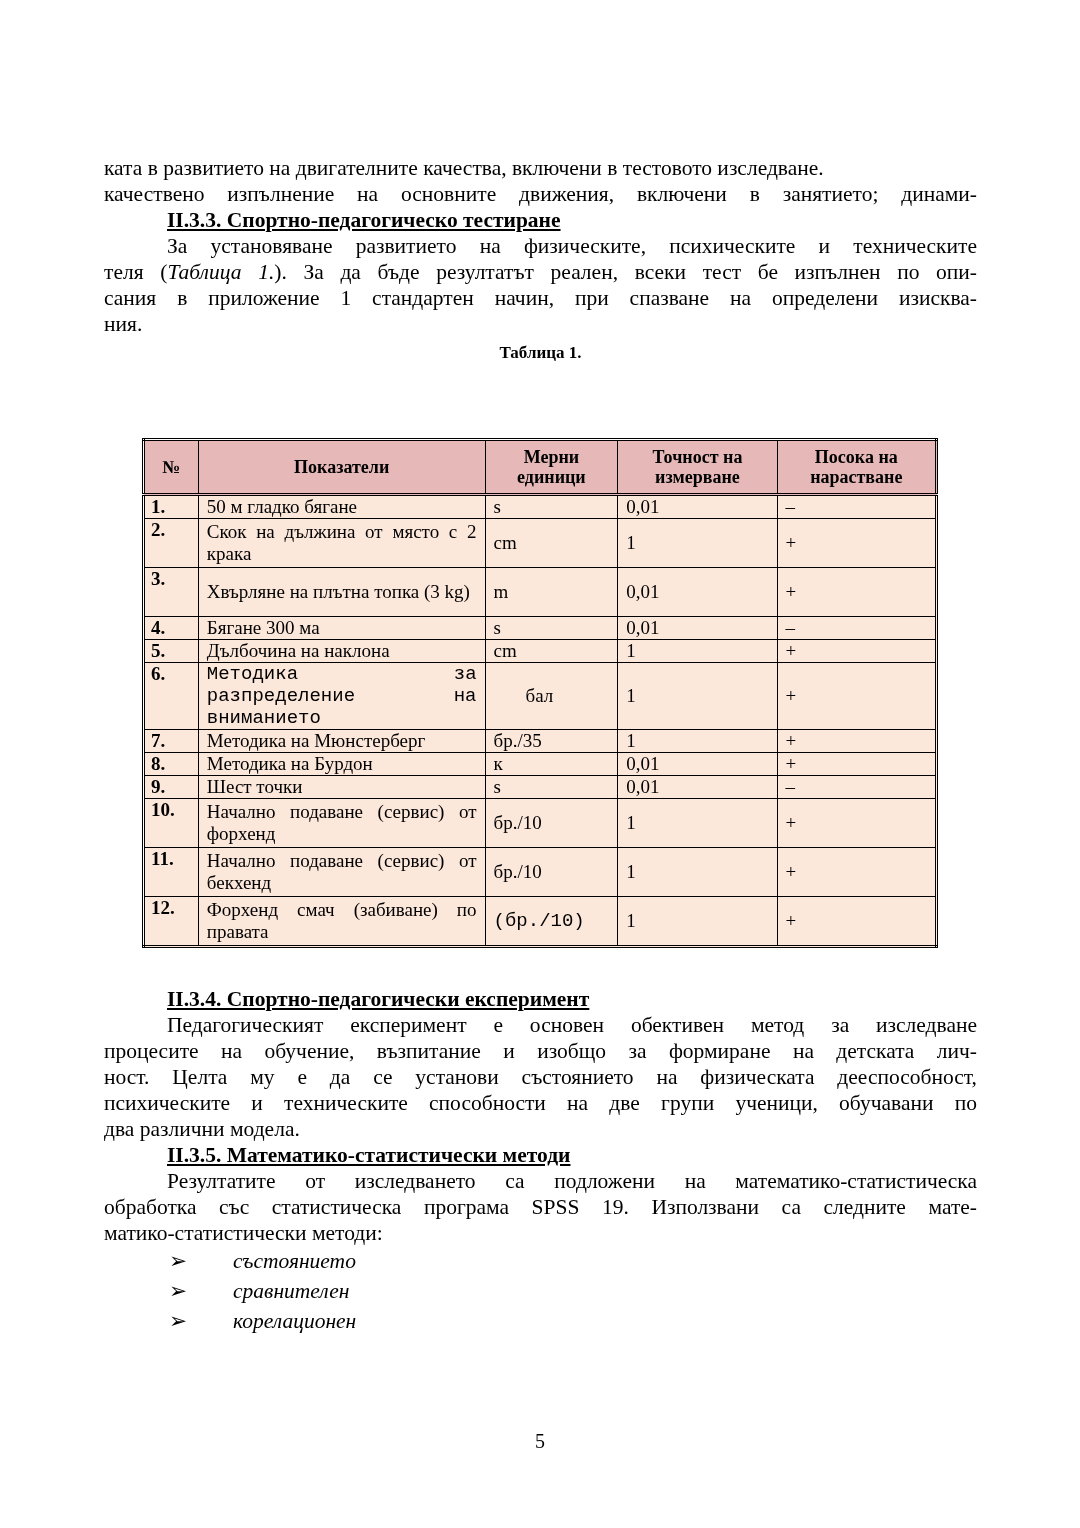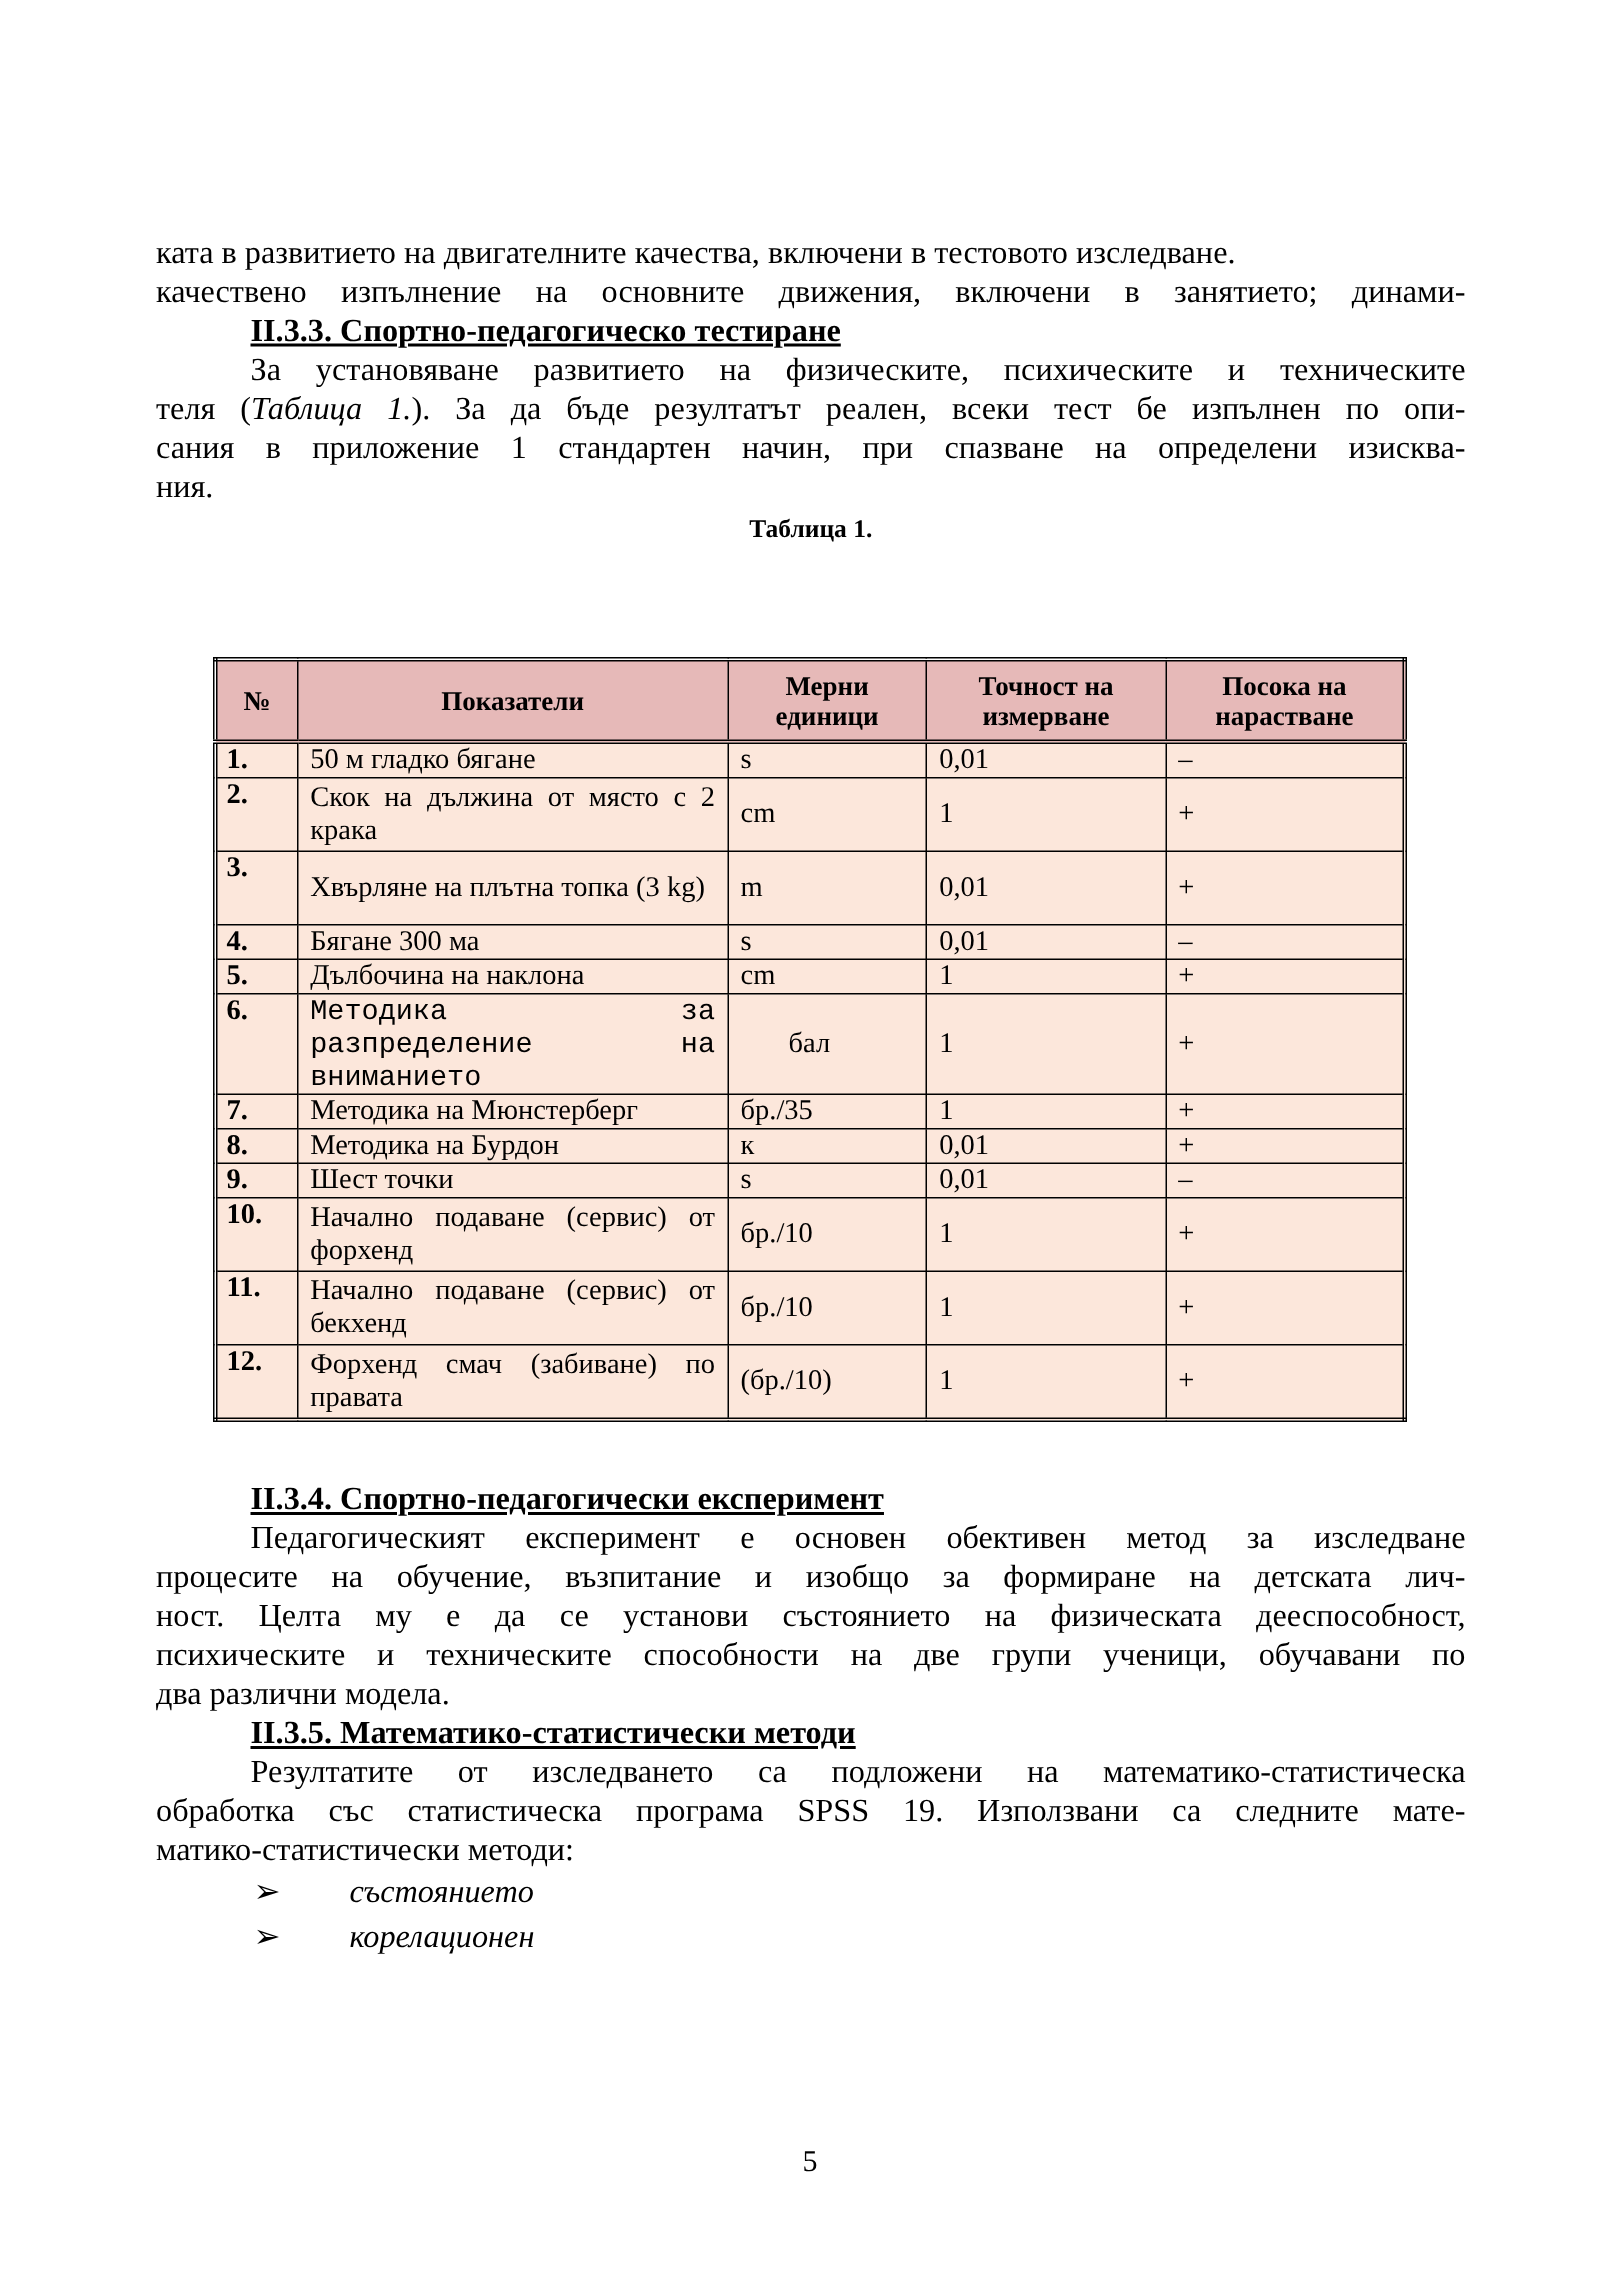--- a/index.html
+++ b/index.html
@@ -129,21 +129,21 @@
       <tr>
         <td class="num" style="height: 48px;">11.</td>
         <td class="ind" style="height: 48px;">Начално подаване (сервис) от бекхенд</td>
         <td style="height: 48px;">бр./10</td>
         <td style="height: 48px;">1</td>
         <td style="height: 48px;">+</td>
       </tr>
       <tr>
         <td class="num" style="height: 48px;">12.</td>
         <td class="ind" style="height: 48px;">Форхенд смач (забиване) по правата</td>
-        <td style="height: 48px;">(бр./10)</td>
+        <td style="height: 48px; font-family: Liberation Mono, monospace;">(бр./10)</td>
         <td style="height: 48px;">1</td>
         <td style="height: 48px;">+</td>
       </tr>
     </tbody>
 </table>
 
 <div class="page" style="top:986px;">
   <p class="heading">II.3.4. Спортно-педагогически експеримент</p>
   <p class="line ind">Педагогическият експеримент е основен обективен метод за изследване</p>
   <p class="line">процесите на обучение, възпитание и изобщо за формиране на детската лич-</p>
@@ -151,17 +151,18 @@
   <p class="line">психическите и техническите способности на две групи ученици, обучавани по</p>
   <p class="line last">два различни модела.</p>
 
   <p class="heading">II.3.5. Математико-статистически методи</p>
   <p class="line ind">Резултатите от изследването са подложени на математико-статистическа</p>
   <p class="line">обработка със статистическа програма SPSS 19. Използвани са следните мате-</p>
   <p class="line last">матико-статистически методи:</p>
 
   <ul class="bullets">
     <li><span class="arrow">➢</span><span>състоянието</span></li>
+    <li><span class="arrow">➢</span><span>сравнителен</span></li>
     <li><span class="arrow">➢</span><span>корелационен</span></li>
   </ul>
 </div>
 
 <div class="pagenum">5</div>
 
 </body></html>

